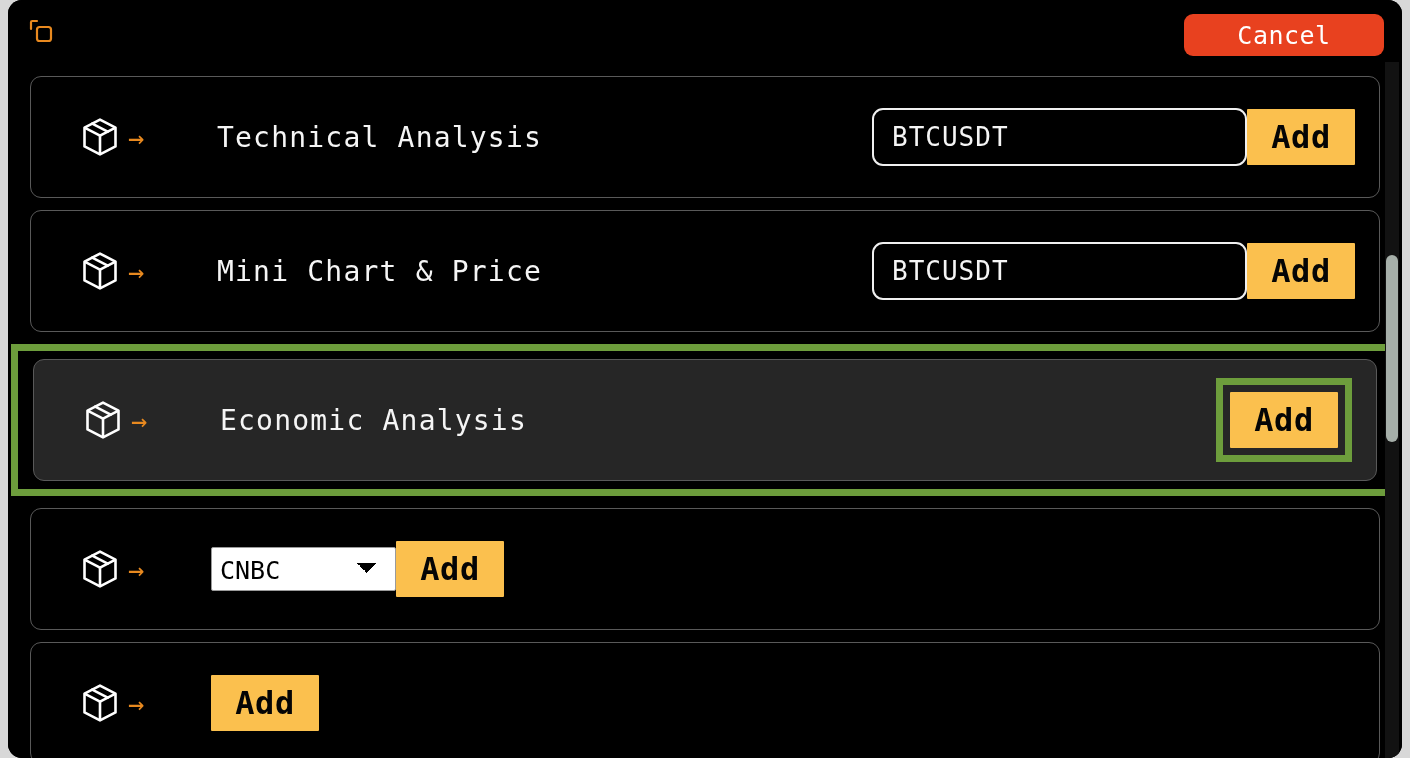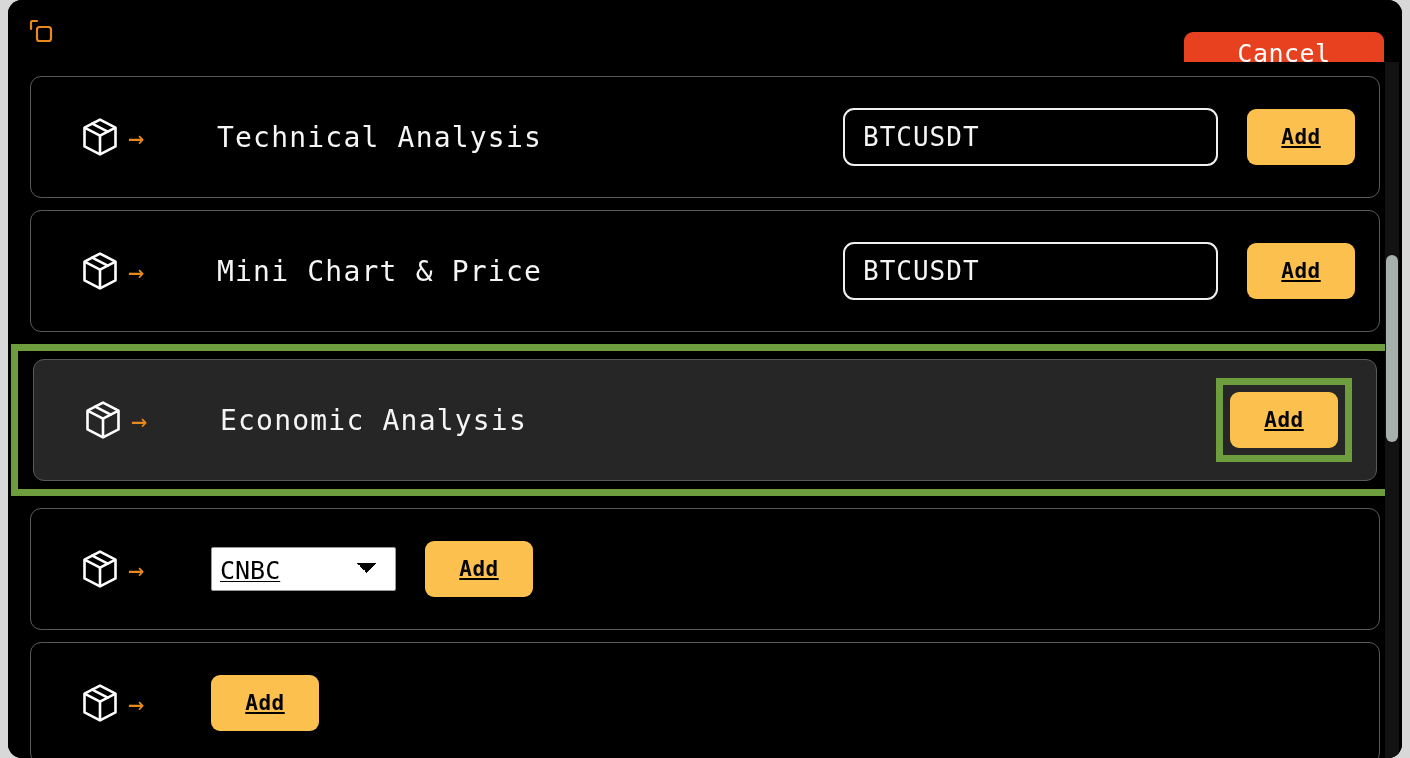--- a/index.html
+++ b/index.html
@@ -52,21 +52,21 @@
   .header-title {
     color: #f2f2f2;
     font-size: 26px;
     letter-spacing: 0.5px;
     line-height: 1;
     white-space: nowrap;
   }
   .cancel-button {
     position: absolute;
     right: 18px;
-    top: 32px;
+    top: 14px;
     width: 200px;
     height: 42px;
     background: #e8411f;
     border: none;
     border-radius: 9px;
     color: #ffffff;
     font-family: inherit;
     font-size: 25px;
     letter-spacing: 0.5px;
     cursor: pointer;
@@ -142,23 +142,21 @@
     color: #f5f5f5;
     font-size: 28px;
     letter-spacing: 1.2px;
     white-space: nowrap;
     padding-left: 6px;
   }
 
   .row-controls {
     display: flex;
     align-items: center;
-    gap: 29px;
-    flex: 0 0 auto;
-    text-decoration: underline;
+    flex: 0 0 auto;
   }
 
   .symbol-input {
     width: 375px;
     height: 58px;
     background: #000000;
     border: 2px solid #f0f0f0;
     border-radius: 11px;
     color: #f5f5f5;
     font-family: inherit;
@@ -190,24 +188,24 @@
     background-size: 10px 10px, 10px 10px;
     background-repeat: no-repeat;
     cursor: pointer;
   }
 
   .add-button {
     width: 108px;
     height: 56px;
     background: #fbc04e;
     border: none;
-    border-radius: 9px;
+    border-radius: 1px;
     color: #050505;
     font-family: inherit;
-    font-size: 21px;
+    font-size: 32px;
     font-weight: bold;
     letter-spacing: 0.5px;
     cursor: pointer;
     flex: 0 0 auto;
   }
   .add-ring {
     padding: 7px;
     border: 7px solid #6d9d3c;
     background: #262626;
     flex: 0 0 auto;

